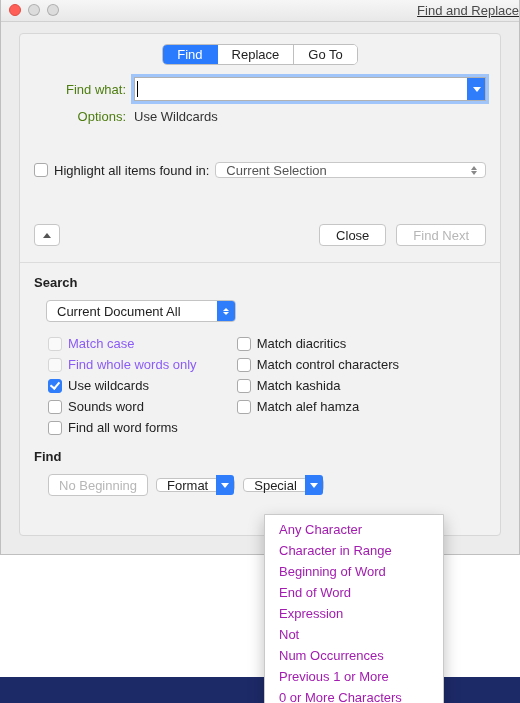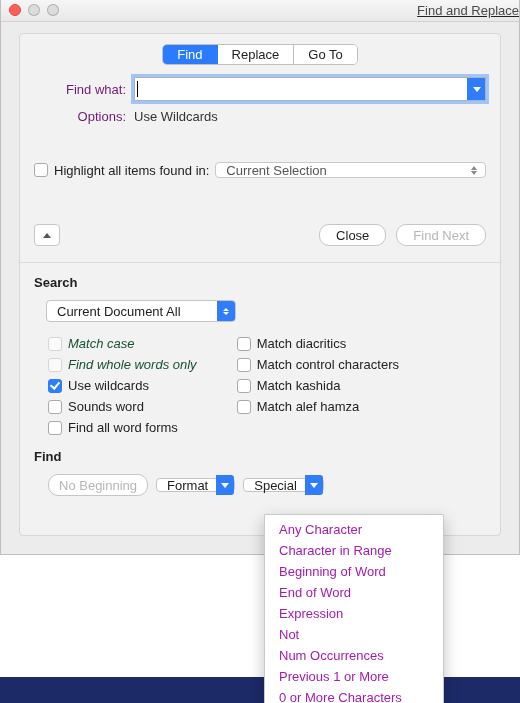--- a/index.html
+++ b/index.html
@@ -93,21 +93,21 @@
   }
   .row {
     display: flex;
     align-items: center;
     margin-bottom: 8px;
   }
   .lbl {
     width: 100px;
     text-align: right;
     padding-right: 8px;
-    color: #701a75;
+    color: #4d7c0f;
   }
   .search-field {
     flex: 1;
     height: 24px;
     border: 1px solid #b1b1b1;
     background: #fff;
     border-radius: 0;
     box-shadow: 0 0 0 3px #9fc5fb;
     display: flex;
     align-items: center;
@@ -158,21 +158,21 @@
     width: 4px; height: 7px;
     border: solid #fff;
     border-width: 0 2px 2px 0;
     transform: rotate(40deg);
     margin-top: -2px;
   }
   .chk.disabled {
     background: #fafafa;
     border-color: #d6d6d6;
   }
-  .disabled-text { color: #14532d; font-style: italic; }
+  .disabled-text { color: #8b5cf6; }
   .select-wide {
     flex: 1;
     height: 16px;
     border: 1px solid #c8c8c8;
     background: #fff;
     border-radius: 4px;
     display: flex;
     align-items: center;
     padding: 0 6px 0 10px;
     color: #555;
@@ -208,21 +208,21 @@
   .chev-up {
     width:0;height:0;
     border-left:4px solid transparent;
     border-right:4px solid transparent;
     border-bottom:5px solid #555;
   }
   .push-btn {
     height: 22px;
     padding: 0 16px;
     border:1px solid #c6c6c6;
-    border-radius:10px;
+    border-radius:4px;
     background:#fff;
     font-size:13px;
     display:flex;align-items:center;
   }
   .push-btn.disabled { color:#b6b6b6; }
   hr.sep {
     border:none;
     border-top:1px solid #dcdcdc;
     margin:16px -14px 12px -14px;
   }

